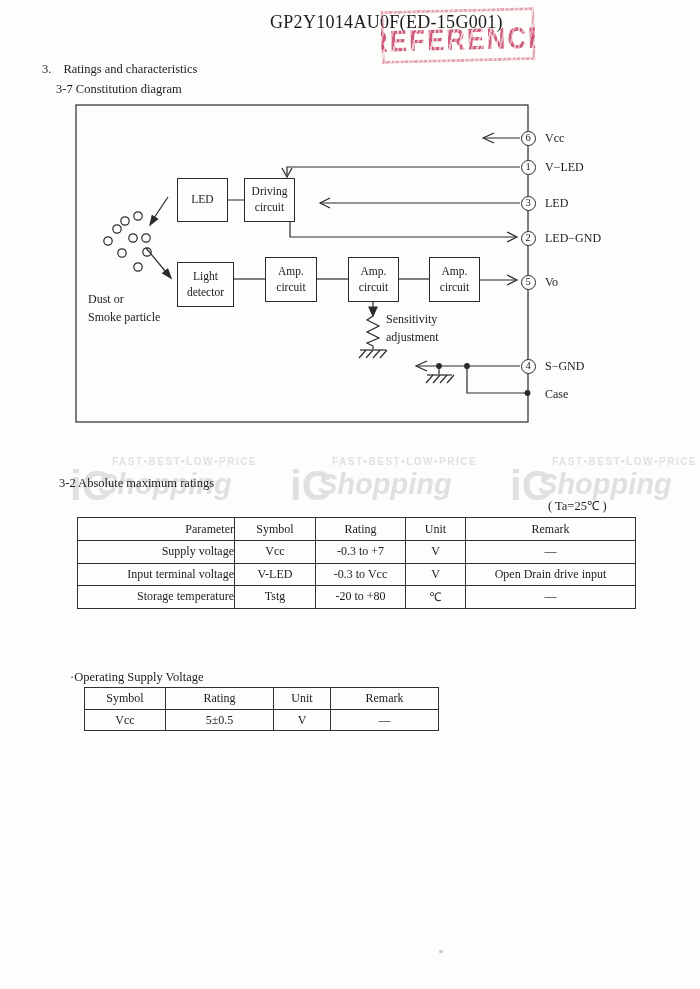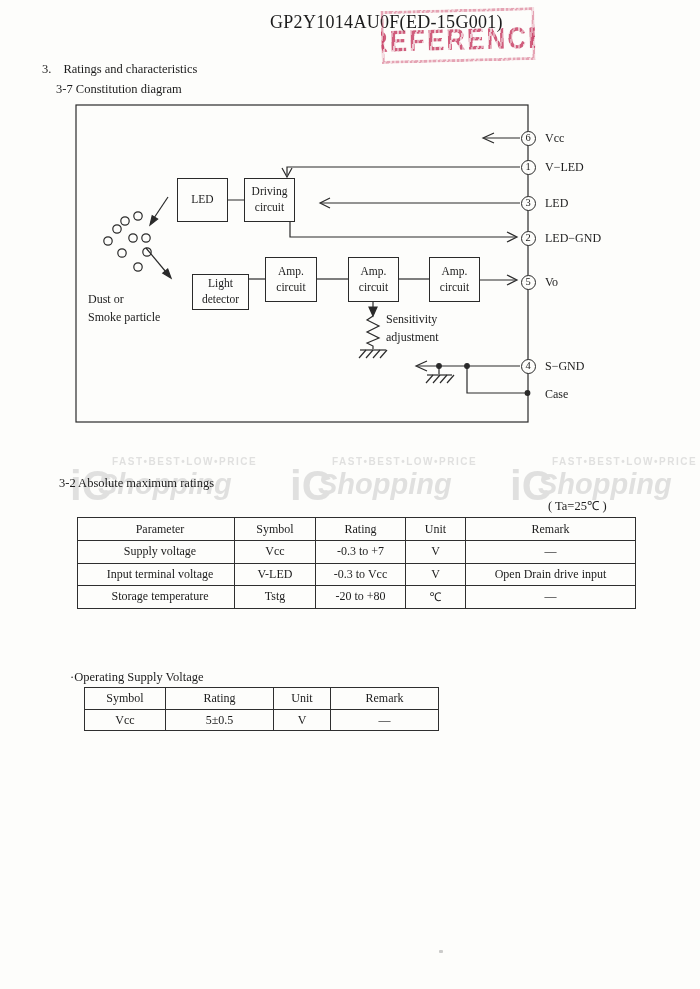--- a/index.html
+++ b/index.html
@@ -35,21 +35,21 @@
   .h-supply { left:70px; top:670px; font-size:12.5px;text-align:center; }
   
   .diagram-svg { left:0; top:0; width:700px; height:450px; z-index:1; }
   .blk {
     border:1.3px solid #2a2a2a; background:#fdfdfb; z-index:2;
     display:flex; align-items:center; justify-content:center; text-align:center;
     font-size:11.5px; line-height:1.35; padding:1px;
   }
   .blk-led      { left:177px; top:178px; width:51px; height:44px; }
   .blk-driving  { left:244px; top:178px; width:51px; height:44px; }
-  .blk-detector { left:177px; top:274px; width:57px; height:36px;margin-left:15px; }
+  .blk-detector { left:177px; top:262px; width:57px; height:45px; }
   .blk-amp1     { left:265px; top:257px; width:52px; height:45px; }
   .blk-amp2     { left:348px; top:257px; width:51px; height:45px; }
   .blk-amp3     { left:429px; top:257px; width:51px; height:45px; }
   .pin {
     width:15px; height:15px; border:1.1px solid #2a2a2a; border-radius:50%;
     background:#fdfdfb; z-index:2; display:flex; align-items:center; justify-content:center;
     font-size:10.5px; line-height:1; left:520.5px;
   }
   .pin6 { top:130.5px; } .pin1 { top:159.5px; } .pin3 { top:195.5px; }
   .pin2 { top:230.5px; } .pin5 { top:274.5px; } .pin4 { top:358.5px; }
@@ -78,21 +78,21 @@
   .wm-brand {
     font-family:"Liberation Sans", sans-serif; font-weight:bold; font-style:italic;
     font-size:29px; margin-left:-14px; margin-top:4px;
   }
   
   table { border-collapse:collapse; table-layout:fixed; font-size:12px; background:#fdfdfb; }
   td, th { border:1.2px solid #2f2f2f; font-weight:normal; overflow:hidden; white-space:nowrap; }
   .tbl-absmax { left:77px; top:517px; z-index:2; }
   .tbl-absmax th { height:23px; text-align:center; }
   .tbl-absmax td { height:22.5px; text-align:center; }
-  .tbl-absmax th.c-param, .tbl-absmax td.c-param { text-align:center; padding-left:8px; }
+  .tbl-absmax th.c-param, .tbl-absmax td.c-param { text-align:right; padding-left:8px; }
   .tbl-supply { left:84px; top:687px; z-index:2; }
   .tbl-supply th { height:22px; text-align:center; }
   .tbl-supply td { height:21px; text-align:center; }
   .speck { left:439px; top:950px; width:4px; height:3px; background:#9a9a9a; opacity:.5; border-radius:1px; }
 </style>
 </head>
 <body>
 
 <div class="page">
 

